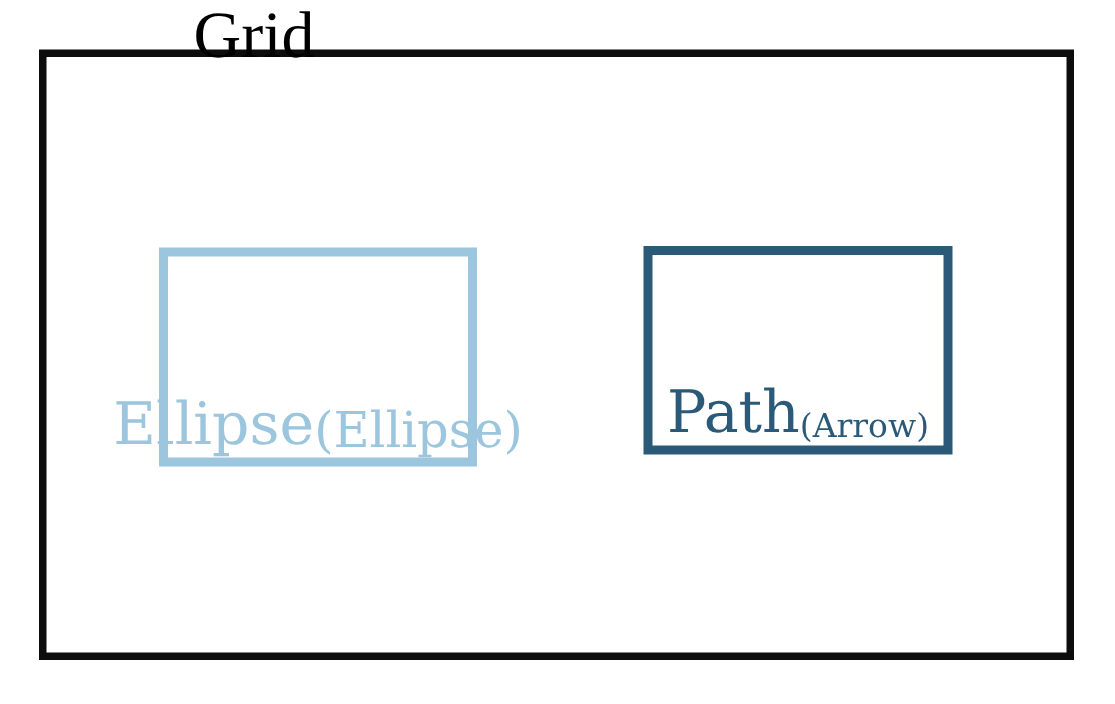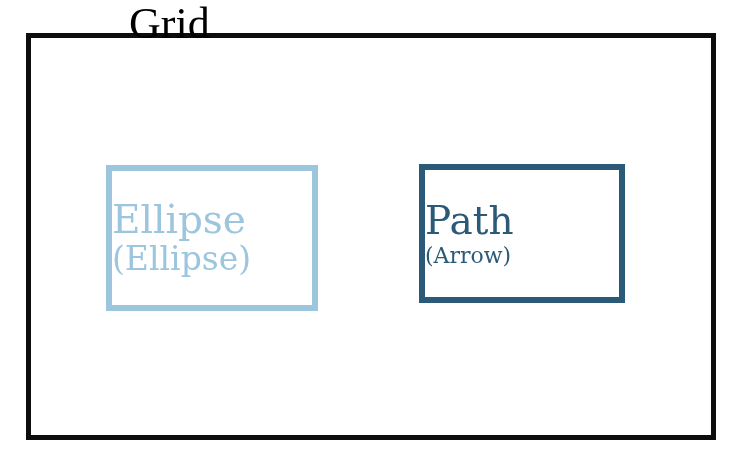--- a/index.html
+++ b/index.html
@@ -51,22 +51,22 @@
     letter-spacing: 0px;
     font-family: Liberation Serif, serif;
     margin-left: 36px;
   }
 
   
   .node {
     position: absolute;
     box-sizing: border-box;
     display: flex;
-    flex-direction: column;
-    align-items: flex-start;
+    flex-direction: row;
+    align-items: flex-end;
     justify-content: center;
     background: #ffffff;
     text-align: center;
     line-height: 1.08;
   }
 
   .node-title {
     display: block;
     white-space: nowrap;
   }
@@ -83,21 +83,21 @@
     width: 212px;
     height: 146px;
     border: 6px solid #9cc5de;
     color: #9cc5de;
   }
   .node-ellipse .node-title    { font-size: 39px; }
   .node-ellipse .node-subtitle { font-size: 33px; margin-top: 0; }
 
   
   .node-path {
-    left: 419px;
+    left: 429px;
     top: 164px;
     width: 206px;
     height: 139px;
     border: 6px solid #2b5a78;
     color: #2b5a78;
   }
   .node-path .node-title    { font-size: 39px; }
   .node-path .node-subtitle { font-size: 22px; margin-top: 2px; }
 </style>
 </head>

